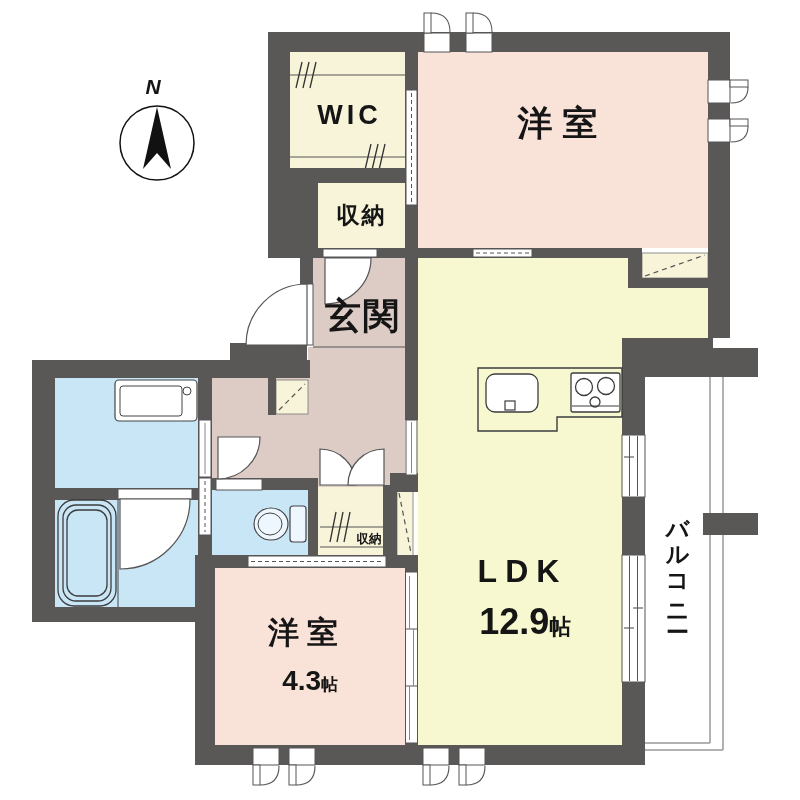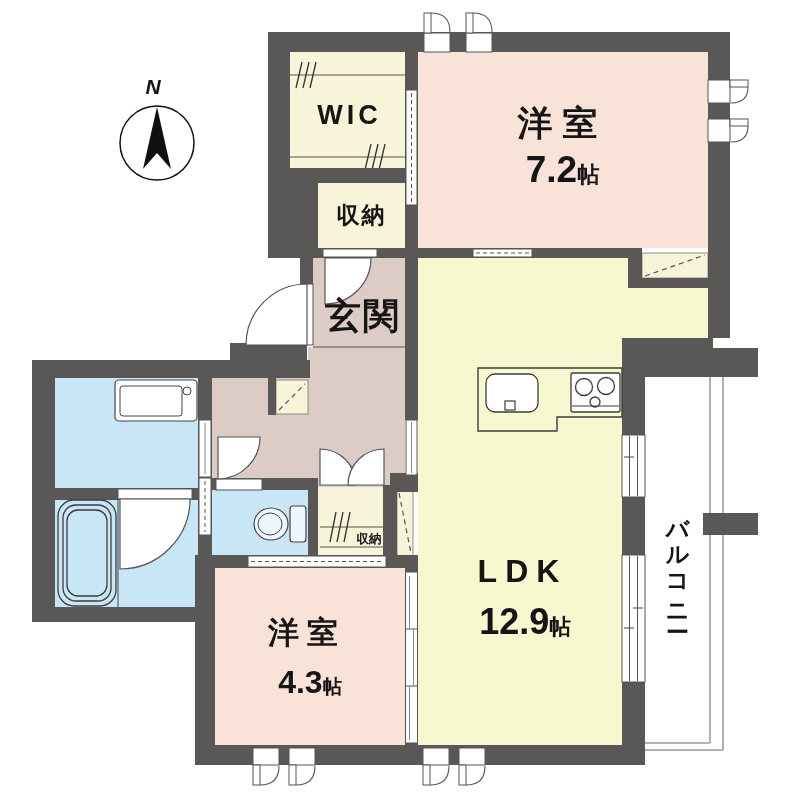--- a/index.html
+++ b/index.html
@@ -226,25 +226,24 @@
 
 <div class="lbl" style="left:138px;top:76px;width:30px;font-size:21px;font-style:italic;font-weight:800;">N</div>
 
 <div class="lbl" style="left:290px;top:101px;width:119px;font-size:27px;letter-spacing:4px;">WIC</div>
 
 <div class="lbl" style="left:318px;top:203px;width:87px;font-size:23px;letter-spacing:2px;">収納</div>
 
 <div class="lbl" style="left:315px;top:297px;width:96px;font-size:36px;letter-spacing:2px;">玄関</div>
 
 <div class="lbl" style="left:430px;top:105px;width:265px;font-size:35px;letter-spacing:10px;">洋室</div>
-<div class="lbl" style="left:430px;top:151px;width:265px;font-size:37px;"><span>7.2</span><span class="unit">帖</span></div>
 
 <div class="lbl" style="left:420px;top:555px;width:205px;font-size:32px;letter-spacing:8px;">LDK</div>
 <div class="lbl" style="left:420px;top:603px;width:210px;font-size:36px;"><span>12.9</span><span class="unit">帖</span></div>
 
 <div class="lbl" style="left:222px;top:617px;width:170px;font-size:31px;letter-spacing:8px;">洋室</div>
-<div class="lbl" style="left:222px;top:666px;width:176px;font-size:32px;"><span>4.3</span><span class="unit">帖</span></div>
+<div class="lbl" style="left:222px;top:666px;width:176px;font-size:28px;"><span>4.3</span><span class="unit">帖</span></div>
 
 <div class="lbl" style="left:352px;top:533px;width:34px;font-size:12.5px;font-weight:600;">収納</div>
 
 <div class="lbl vert" style="left:662px;top:472px;height:180px;width:28px;font-size:23px;letter-spacing:3px;font-weight:600;">バルコニー</div>
 
 </div>
 
 </body></html>

